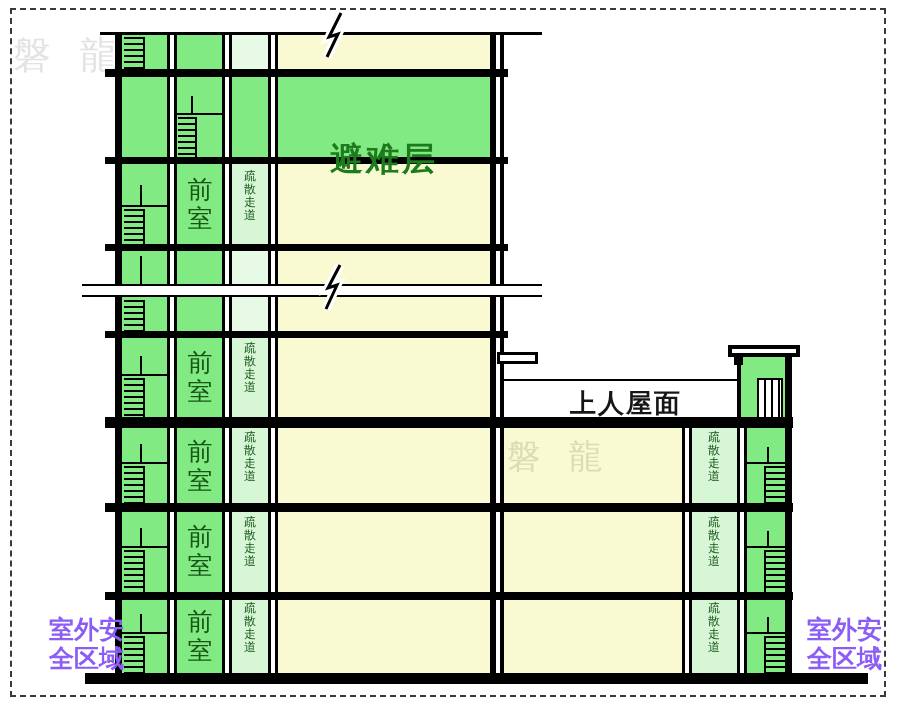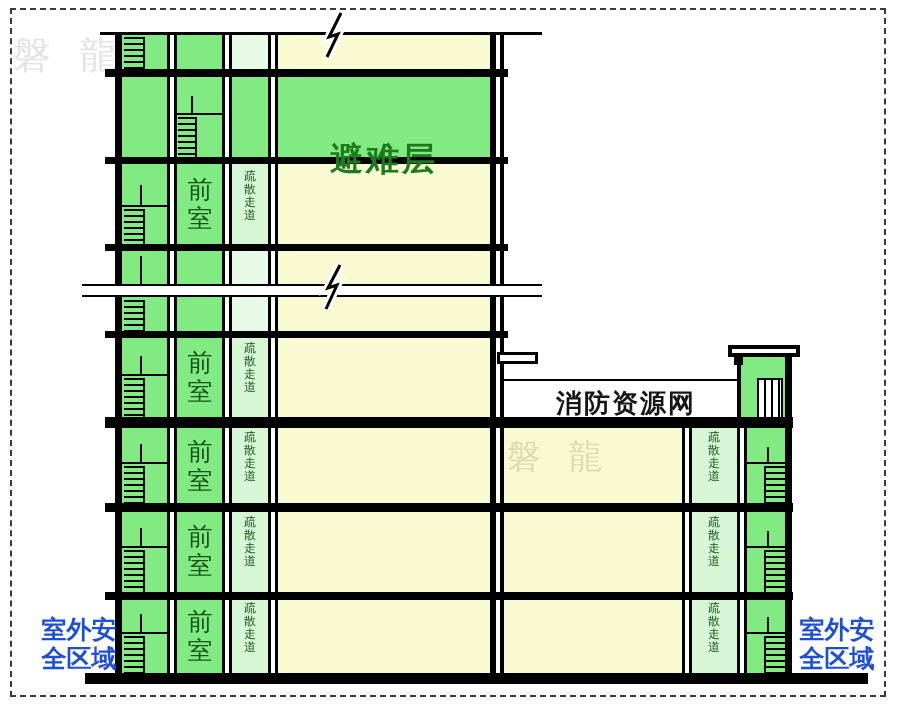--- a/index.html
+++ b/index.html
@@ -18,21 +18,21 @@
            border-right:2px solid #000;box-sizing:border-box;width:21px;}
   .ladderR{background-image:repeating-linear-gradient(to bottom,#000 0 2px,rgba(0,0,0,0) 2px 6px);
            border-left:2px solid #000;box-sizing:border-box;width:21px;}
   .hline{background:#000;height:2px;}
   .tick{background:#000;width:2px;}
   .vlabel{word-break:break-all;text-align:center;font-weight:normal;color:#175417;}
   .fr{width:30px;font-size:25px;line-height:1.16;}
   .ec{width:20px;font-size:12px;line-height:1.08;}
   .biglabel{font-size:33px;font-weight:bold;color:#1d7a1d;text-align:center;letter-spacing:3px;}
   .rooflabel{font-size:26px;font-weight:600;color:#161616;text-align:center;letter-spacing:2px;}
-  .outdoor{font-size:25px;color:#1d4ed8;text-align:center;line-height:1.16;font-weight:600;}
+  .outdoor{font-size:25px;color:#8b5cf6;text-align:right;line-height:1.16;font-weight:600;}
   .wm{font-weight:normal;letter-spacing:9px;white-space:nowrap;}
   .logo-text{font-size:29px;font-weight:bold;color:#9c9c9c;letter-spacing:1px;
              text-shadow:1px 1px 0 #fff,-1px -1px 0 #c9c9c9;white-space:nowrap;}
   .bubble{position:absolute;background:#a8a8a8;border:2px solid #fff;border-radius:50%;}
   .eye{position:absolute;background:#fff;border-radius:50%;}
 </style>
 </head>
 <body>
 
 <div id="canvas">
@@ -147,21 +147,21 @@
 
   <div class="abs vlabel ec" style="left:240px;top:170px;">疏散走道</div>
   <div class="abs vlabel ec" style="left:240px;top:342px;">疏散走道</div>
   <div class="abs vlabel ec" style="left:240px;top:431px;">疏散走道</div>
   <div class="abs vlabel ec" style="left:240px;top:516px;">疏散走道</div>
   <div class="abs vlabel ec" style="left:240px;top:602px;">疏散走道</div>
   <div class="abs vlabel ec" style="left:704px;top:431px;">疏散走道</div>
   <div class="abs vlabel ec" style="left:704px;top:516px;">疏散走道</div>
   <div class="abs vlabel ec" style="left:704px;top:602px;">疏散走道</div>
 
-  <div class="abs rooflabel" style="left:556px;top:386px;width:140px;">消防资源网</div>
+  <div class="abs rooflabel" style="left:556px;top:386px;width:140px;">上人屋面</div>
 
   <div class="abs outdoor" style="left:34px;top:615px;width:90px;">
     <div>室外安</div>
     <div>全区域</div>
   </div>
   <div class="abs outdoor" style="left:792px;top:615px;width:90px;">
     <div>室外安</div>
     <div>全区域</div>
   </div>
 

